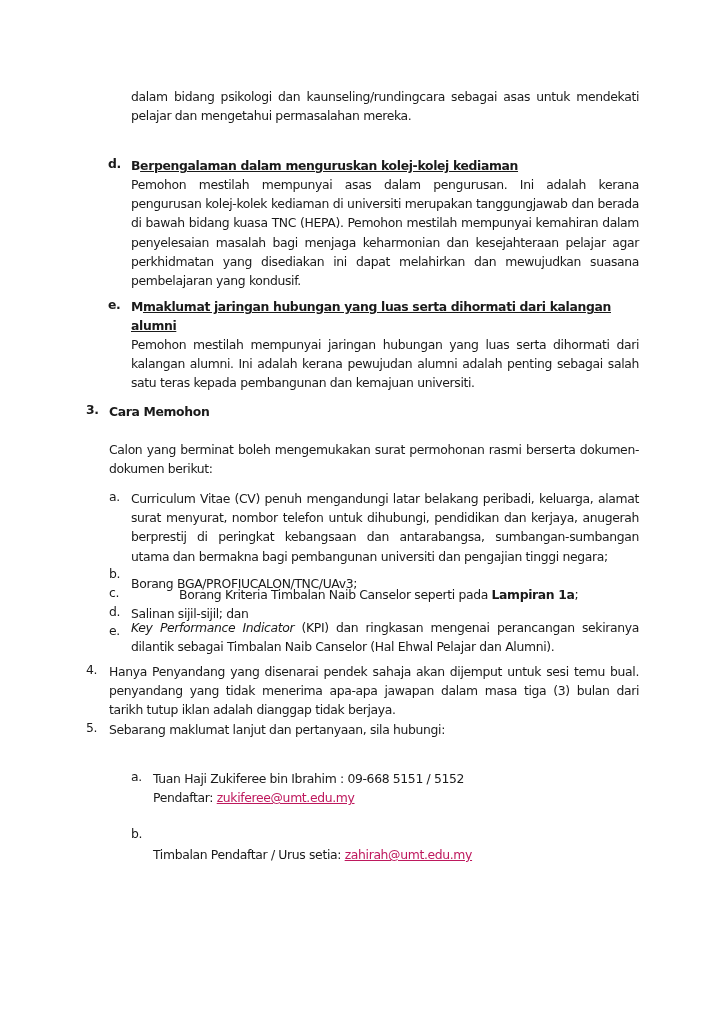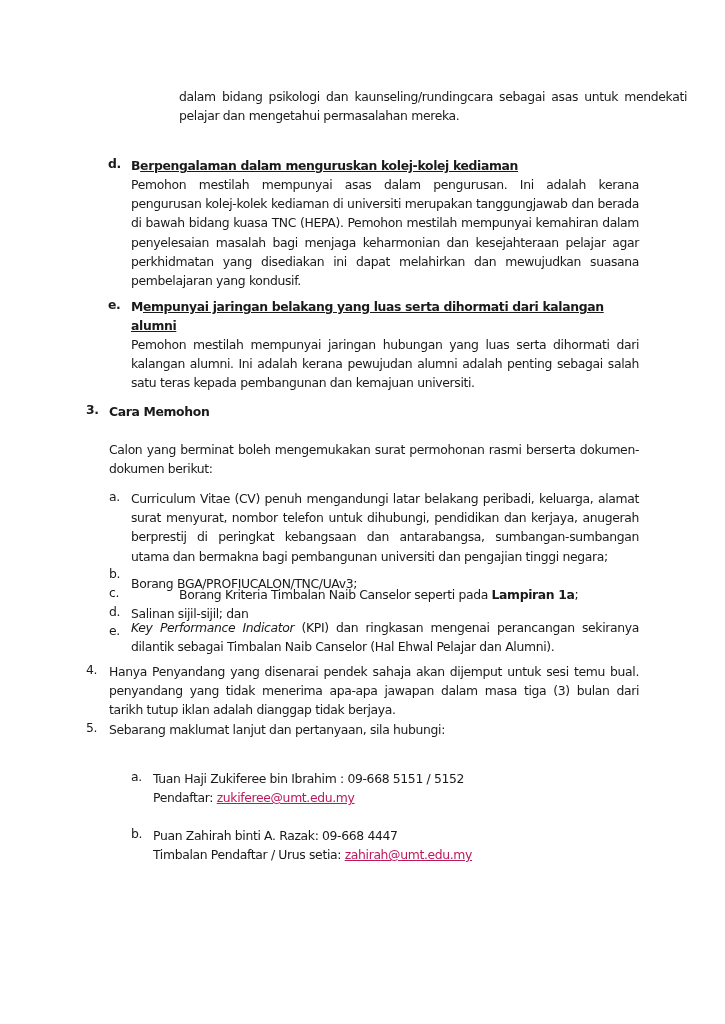--- a/index.html
+++ b/index.html
@@ -12,28 +12,28 @@
     .just { text-align: justify; text-align-last: left; }
     .lbl { position: absolute; }
     .b { font-weight: bold; }
     .u { text-decoration: underline; }
     .i { font-style: italic; }
     a.link { color: #be185d; text-decoration: underline; }
   </style>
 </head>
 <body>
 
-<div class="blk just" style="left:131px; top:87px; width:508px;margin-left:48px;">dalam bidang psikologi dan kaunseling/rundingcara sebagai asas untuk mendekati pelajar dan mengetahui permasalahan mereka.</div>
+<div class="blk just" style="left:131px; top:87px; width:508px;">dalam bidang psikologi dan kaunseling/rundingcara sebagai asas untuk mendekati pelajar dan mengetahui permasalahan mereka.</div>
 
 <div class="lbl b" style="left:108px; top:156px;">d.</div>
 <div class="blk b" style="left:131px; top:156px; width:520px;"><span>B</span><span class="u">erpengalaman dalam menguruskan kolej-kolej kediaman</span></div>
 <div class="blk just" style="left:131px; top:175px; width:508px;">Pemohon mestilah mempunyai asas dalam pengurusan. Ini adalah kerana pengurusan kolej-kolek kediaman di universiti merupakan tanggungjawab dan berada di bawah bidang kuasa TNC (HEPA). Pemohon mestilah mempunyai kemahiran dalam penyelesaian masalah bagi menjaga keharmonian dan kesejahteraan pelajar agar perkhidmatan yang disediakan ini dapat melahirkan dan mewujudkan suasana pembelajaran yang kondusif.</div>
 
 <div class="lbl b" style="left:108px; top:297px;">e.</div>
-<div class="blk b" style="left:131px; top:297px; width:520px;"><span>M</span><span class="u">empunyai jaringan belakang yang luas serta dihormati dari kalangan</span><br><span class="u">alumni</span></div>
+<div class="blk b" style="left:131px; top:297px; width:520px;"><span>M</span><span class="u">maklumat jaringan hubungan yang luas serta dihormati dari kalangan</span><br><span class="u">alumni</span></div>
 <div class="blk just" style="left:131px; top:335px; width:508px;">Pemohon mestilah mempunyai jaringan hubungan yang luas serta dihormati dari kalangan alumni. Ini adalah kerana pewujudan alumni adalah penting sebagai salah satu teras kepada pembangunan dan kemajuan universiti.</div>
 
 <div class="lbl b" style="left:86px; top:402px;">3.</div>
 <div class="blk b" style="left:109px; top:402px;">Cara Memohon</div>
 <div class="blk just" style="left:109px; top:440px; width:530px;">Calon yang berminat boleh mengemukakan surat permohonan rasmi berserta dokumen-dokumen berikut:</div>
 
 <div class="lbl" style="left:109px; top:489px;">a.</div>
 <div class="blk just" style="left:131px; top:489px; width:508px;">Curriculum Vitae (CV) penuh mengandungi latar belakang peribadi, keluarga, alamat surat menyurat, nombor telefon untuk dihubungi, pendidikan dan kerjaya, anugerah berprestij di peringkat kebangsaan dan antarabangsa, sumbangan-sumbangan utama dan bermakna bagi pembangunan universiti dan pengajian tinggi negara;</div>
 
 <div class="lbl" style="left:109px; top:566px;">b.</div>
@@ -55,15 +55,15 @@
 <div class="blk" style="left:109px; top:720px; width:530px;">Sebarang maklumat lanjut dan pertanyaan, sila hubungi:</div>
 
 <div class="lbl" style="left:131px; top:769px;">a.</div>
 <div class="blk" style="left:153px; top:769px; width:420px;">
   <span>Tuan Haji Zukiferee bin Ibrahim : 09-668 5151 / 5152</span><br>
   <span>Pendaftar: </span><a class="link">zukiferee@umt.edu.my</a>
 </div>
 
 <div class="lbl" style="left:131px; top:826px;">b.</div>
 <div class="blk" style="left:153px; top:826px; width:420px;">
-  <span>Puan Zahirah binti A. Razak: 09-668 4447</span><br>
+  <br>
   <span>Timbalan Pendaftar / Urus setia: </span><a class="link">zahirah@umt.edu.my</a>
 </div>
 
 </body></html>

